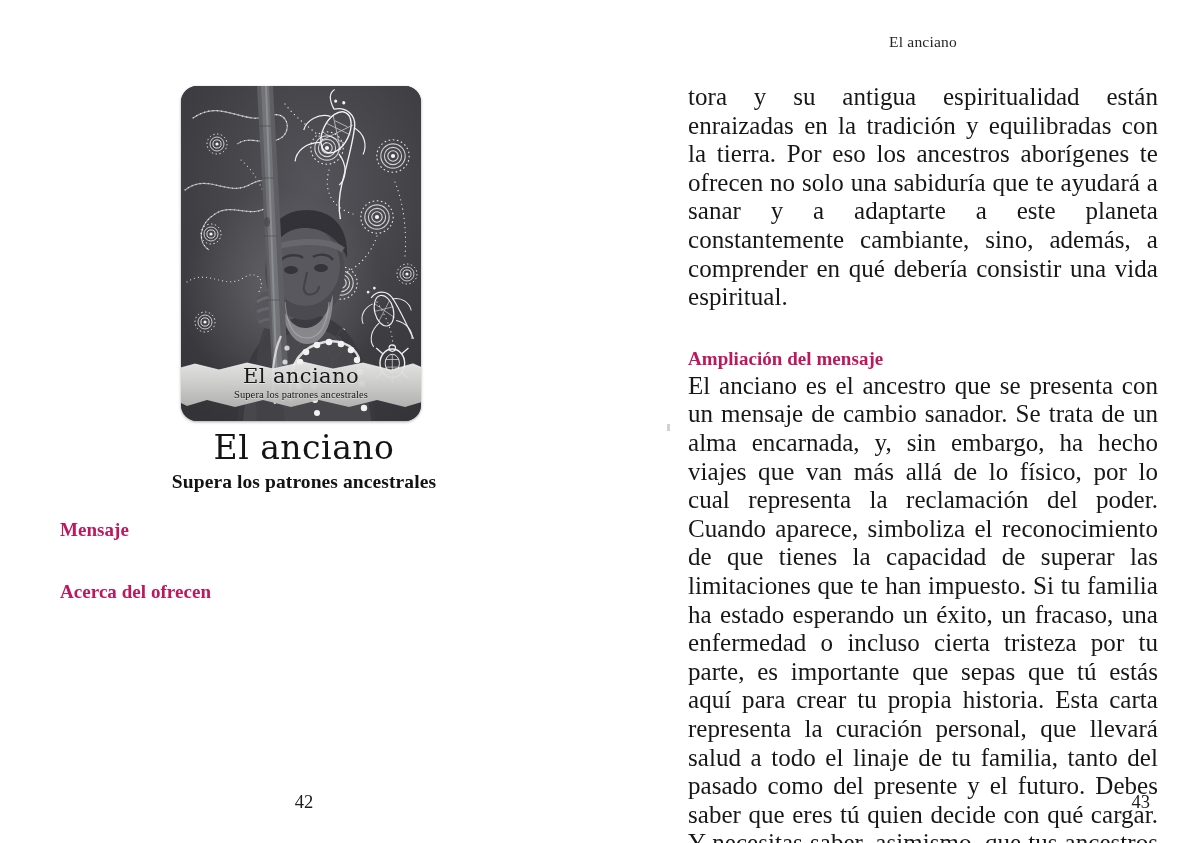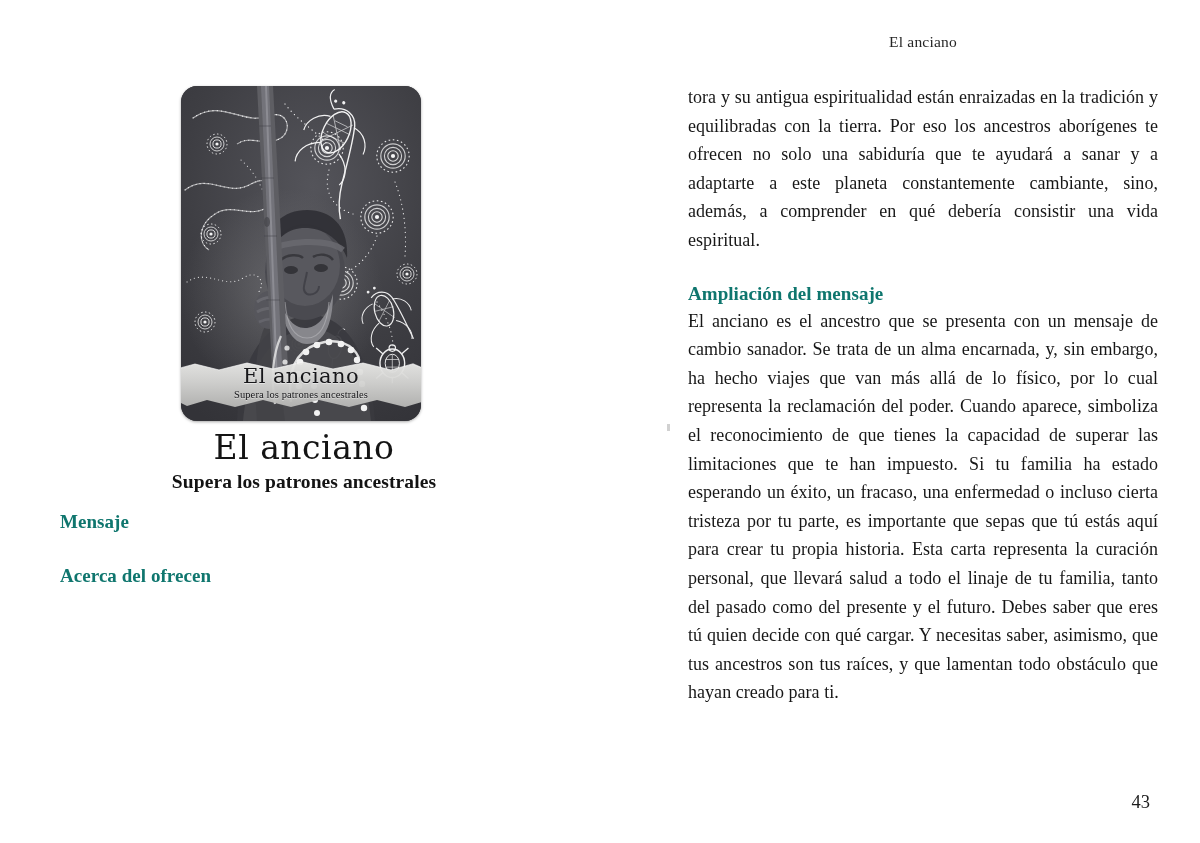--- a/index.html
+++ b/index.html
@@ -143,27 +143,27 @@
     position: absolute;
     left: 88px;
     top: 83px;
     width: 470px;
   }
   .sec-heading {
     font-family: "Liberation Serif", serif;
     font-weight: bold;
     font-size: 19px;
     line-height: 1.32;
-    color: #0f766e;
-    margin: 0 0 1px 0;
+    color: #be185d;
+    margin: 8px 0 1px 0;
     letter-spacing: 0.05px;
   }
   .body-par {
     font-family: "Liberation Serif", serif;
-    font-size: 18px;
+    font-size: 25px;
     line-height: 28.6px;
     color: #171717;
     margin: 0;
     text-align: justify;
     text-justify: inter-word;
     hyphens: manual;
     letter-spacing: 0.04px;
   }
   .par-gap {
     height: 28px;
@@ -389,20 +389,21 @@
       <div class="card-title">El anciano</div>
       <div class="card-subtitle">Supera los patrones ancestrales</div>
     </div>
 
     <div class="col-left">
       <h3 class="sec-heading">Mensaje</h3>
       <div class="par-gap"></div>
       <h3 class="sec-heading">Acerca del ofrecen</h3>
     </div>
 
+    <div class="folio folio-left">42</div>
   </div>
 
   <div class="page-right">
     <div class="running-header" style="left:88px;width:470px;top:33px;position:absolute;">El anciano</div>
 
     <div class="col-right">
       <p class="body-par">tora y su antigua espiritualidad están enraizadas en la tradición y equilibradas con la tierra. Por eso los ancestros aborígenes te ofrecen no solo una sabiduría que te ayudará a sanar y a adaptarte a este planeta constantemente cambiante, sino, además, a comprender en qué debería consistir una vida espiritual.</p>
       <div class="par-gap-sm"></div>
       <h3 class="sec-heading">Ampliación del mensaje</h3>
       <p class="body-par">El anciano es el ancestro que se presenta con un mensaje de cambio sanador. Se trata de un alma encarnada, y, sin embargo, ha hecho viajes que van más allá de lo físico, por lo cual representa la reclamación del poder. Cuando aparece, simboliza el reconocimiento de que tienes la capacidad de superar las limitaciones que te han impuesto. Si tu familia ha estado esperando un éxito, un fracaso, una enfermedad o incluso cierta tristeza por tu parte, es importante que sepas que tú estás aquí para crear tu propia historia. Esta carta representa la curación personal, que llevará salud a todo el linaje de tu familia, tanto del pasado como del presente y el futuro. Debes saber que eres tú quien decide con qué cargar. Y necesitas saber, asimismo, que tus ancestros son tus raíces, y que lamentan todo obstáculo que hayan creado para ti.</p>

